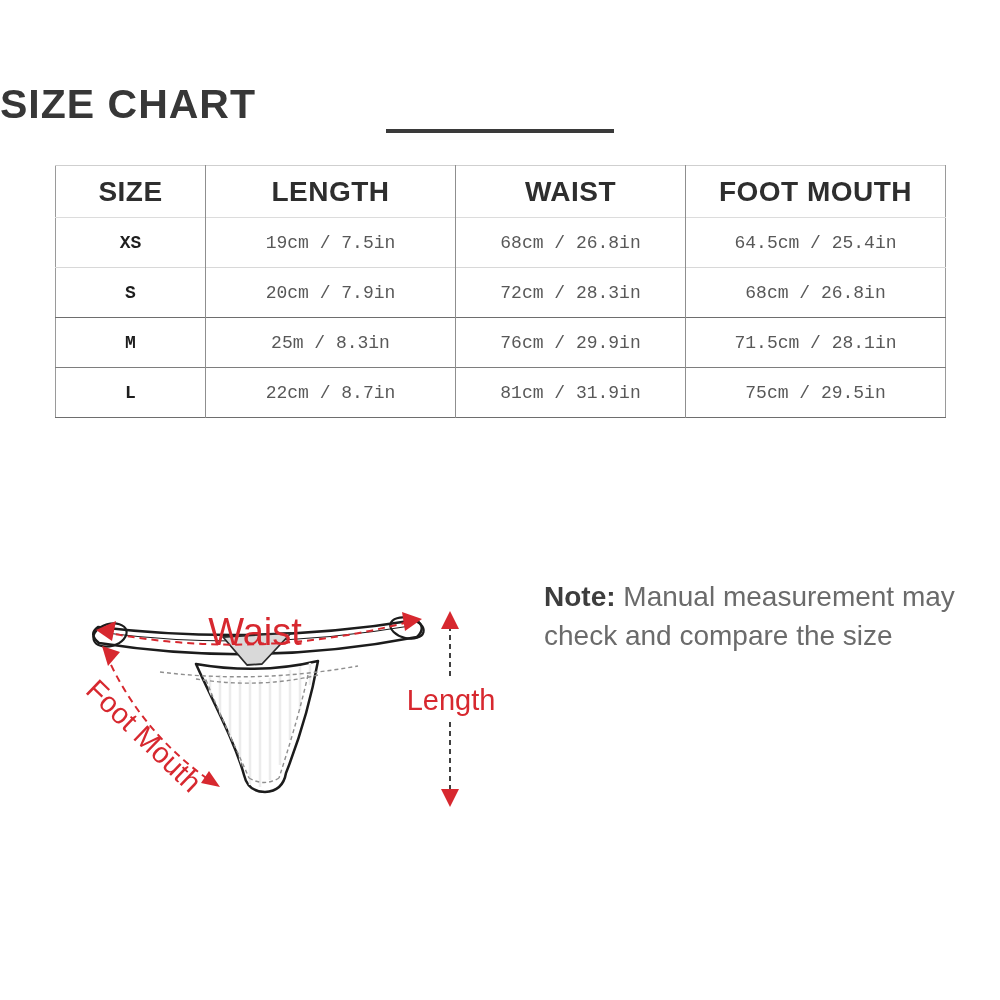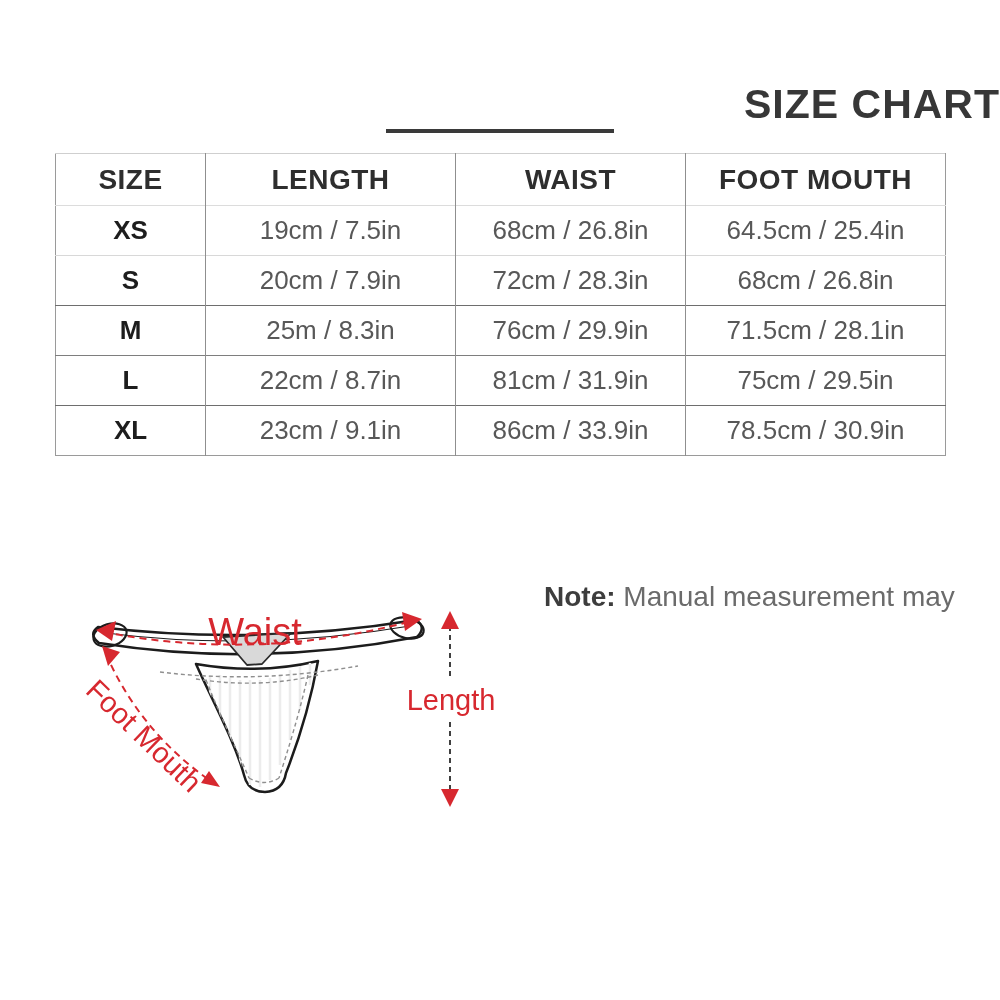--- a/index.html
+++ b/index.html
@@ -1,37 +1,37 @@
 <!DOCTYPE html>
 <html style="--accent: #d7282f;"><head>
 <meta charset="utf-8">
 <style>
   :root { --accent:#d7282f; }
   html,body { margin:0; padding:0; }
   body {
     width:1000px; height:1000px; background:#ffffff; position:relative;
     overflow:hidden; font-family:"Liberation Sans", sans-serif;
   }
-  .title-wrap { position:absolute; left:0; right:0; top:82px; text-align:right; }
+  .title-wrap { position:absolute; left:0; right:0; top:82px; text-align:left; }
   .title {
     font-size:41px; font-weight:bold; color:#373737; letter-spacing:1px;
     display:inline-block; line-height:1.1;
   }
   .title-underline { width:228px; height:4px; background:#3a3a3a; margin:2px auto 0; }
 
   table.size-table {
-    position:absolute; left:55px; top:153px; width:890px;
+    position:absolute; left:55px; top:165px; width:890px;
     border-collapse:collapse; table-layout:fixed;
     border:1px solid #9a9a9a; border-top-color:#cfcfcf;
   }
   .size-table th, .size-table td { text-align:center; padding:0; }
   .size-table th {
     height:51px; font-size:28px; font-weight:bold; color:#2e2e2e; letter-spacing:0.5px;
   }
-  .size-table td { height:49px; font-size:26px; color:#585858; }
+  .size-table td { height:49px; font-size:18px; color:#585858;font-family:Liberation Mono, monospace; }
   .size-table td.size-cell { font-weight:bold; color:#1d1d1d; }
   .size-table th + th, .size-table td + td { border-left:1px solid #8f8f8f; }
   .size-table thead tr { border-bottom:1px solid #dcdcdc; }
   .size-table tbody tr:nth-child(1) { border-bottom:1px solid #d8d8d8; }
   .size-table tbody tr:nth-child(2) { border-bottom:1px solid #6e6e6e; }
   .size-table tbody tr:nth-child(3) { border-bottom:1px solid #7e7e7e; }
   .size-table tbody tr:nth-child(4) { border-bottom:1px solid #6e6e6e; }
 
   .diagram { position:absolute; left:60px; top:580px; width:460px; height:260px; }
   .diagram svg { display:block; }
@@ -91,26 +91,20 @@
       <td>25m / 8.3in</td>
       <td>76cm / 29.9in</td>
       <td>71.5cm / 28.1in</td>
     </tr>
     <tr>
       <td class="size-cell">L</td>
       <td>22cm / 8.7in</td>
       <td>81cm / 31.9in</td>
       <td>75cm / 29.5in</td>
     </tr>
-    <tr>
-      <td class="size-cell">XL</td>
-      <td>23cm / 9.1in</td>
-      <td>86cm / 33.9in</td>
-      <td>78.5cm / 30.9in</td>
-    </tr>
   </tbody>
 </table>
 
 <div class="diagram">
   <svg width="460" height="260" viewBox="0 0 460 260">
     <defs>
       <clipPath id="panelClip">
         <path d="M136,84 Q199,95 258,81 C250,125 237,165 226,193 Q223,211 205,212 Q188,212 184,195 C175,162 153,122 136,84 Z"></path>
       </clipPath>
     </defs>
@@ -169,13 +163,14 @@
     </g>
 
     <text class="lbl-waist" x="195" y="65" text-anchor="middle">Waist</text>
     <text class="lbl-small" text-anchor="middle" transform="translate(77,163) rotate(44)">Foot Mouth</text>
     <text class="lbl-small" x="391" y="130" text-anchor="middle">Length</text>
   </svg>
 </div>
 
 <div class="note">
   <div class="note-line"><b>Note:</b><span> Manual measurement may</span></div>
+  <div class="note-line">check and compare the size</div>
 </div>
 
 </body></html>

